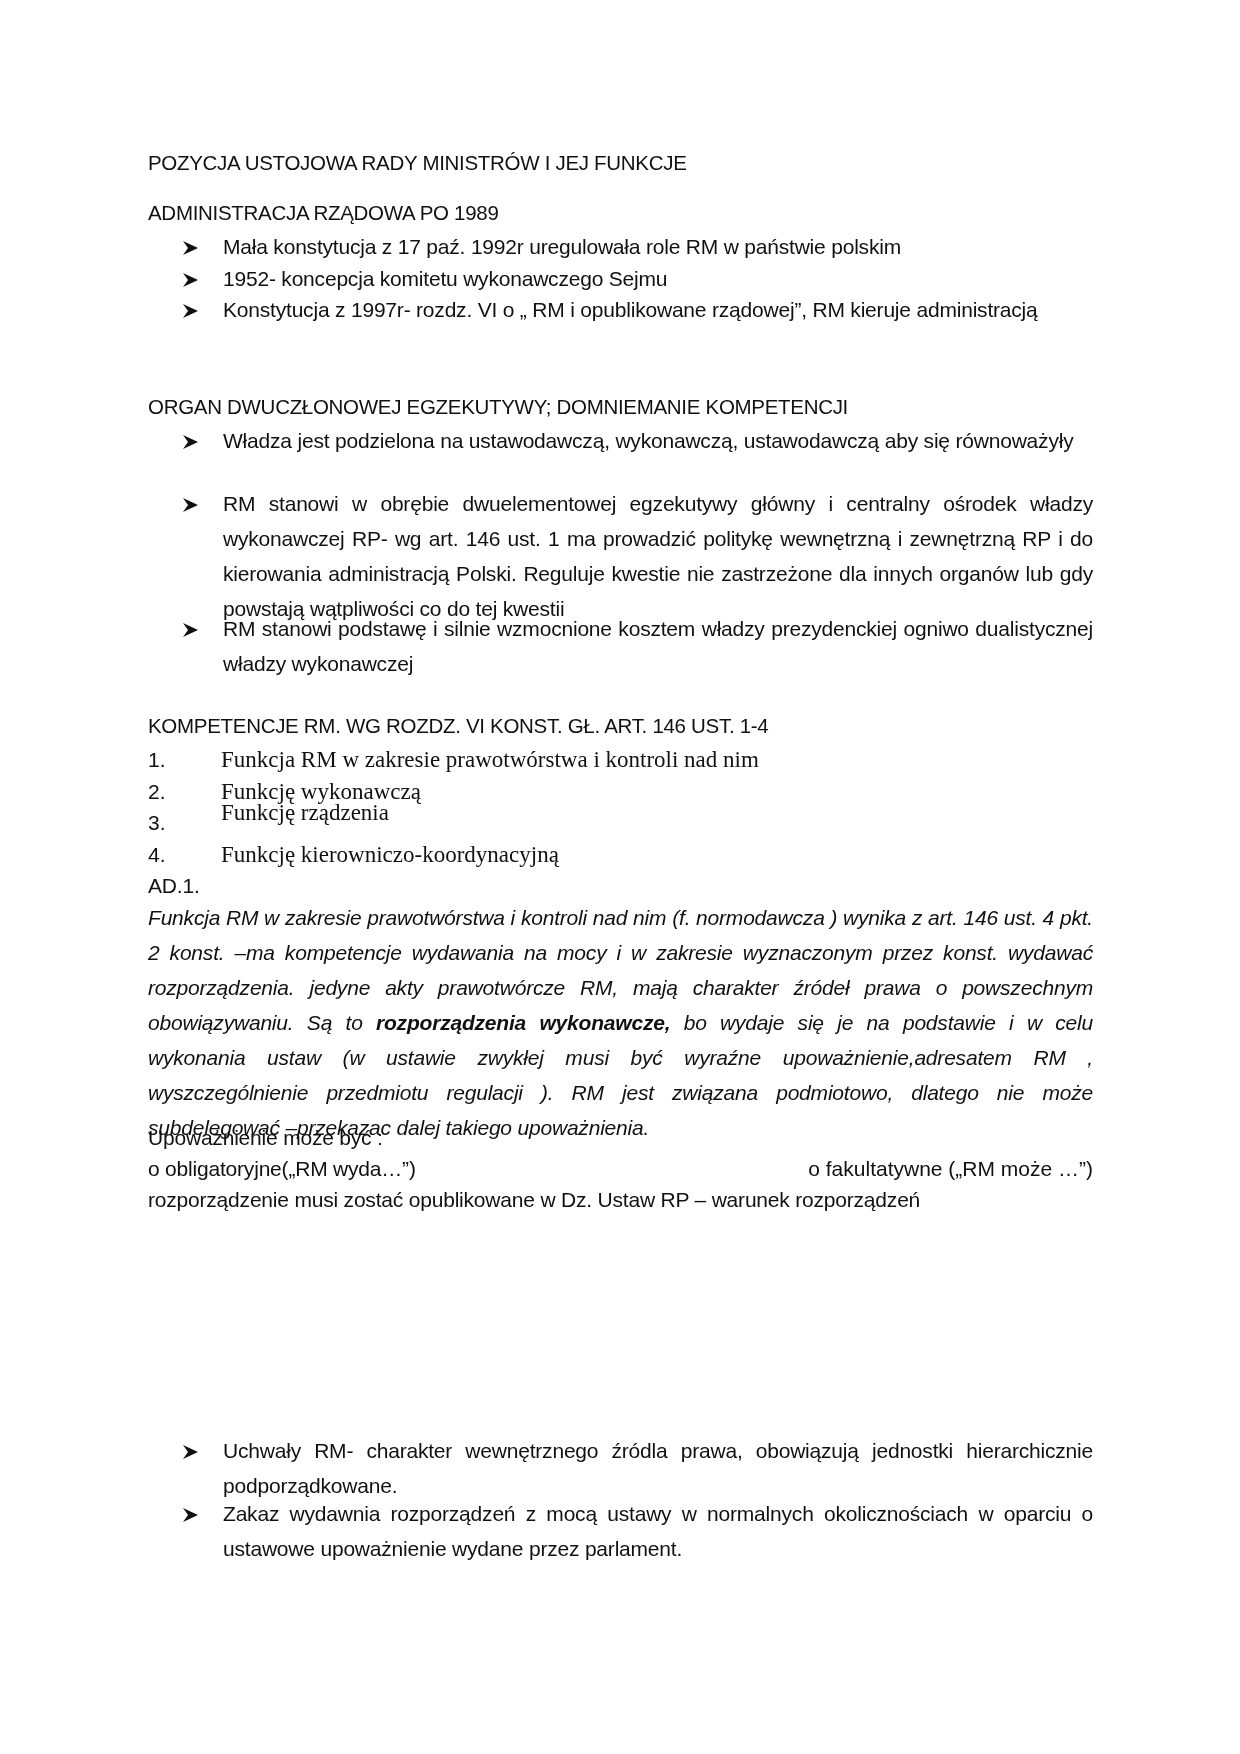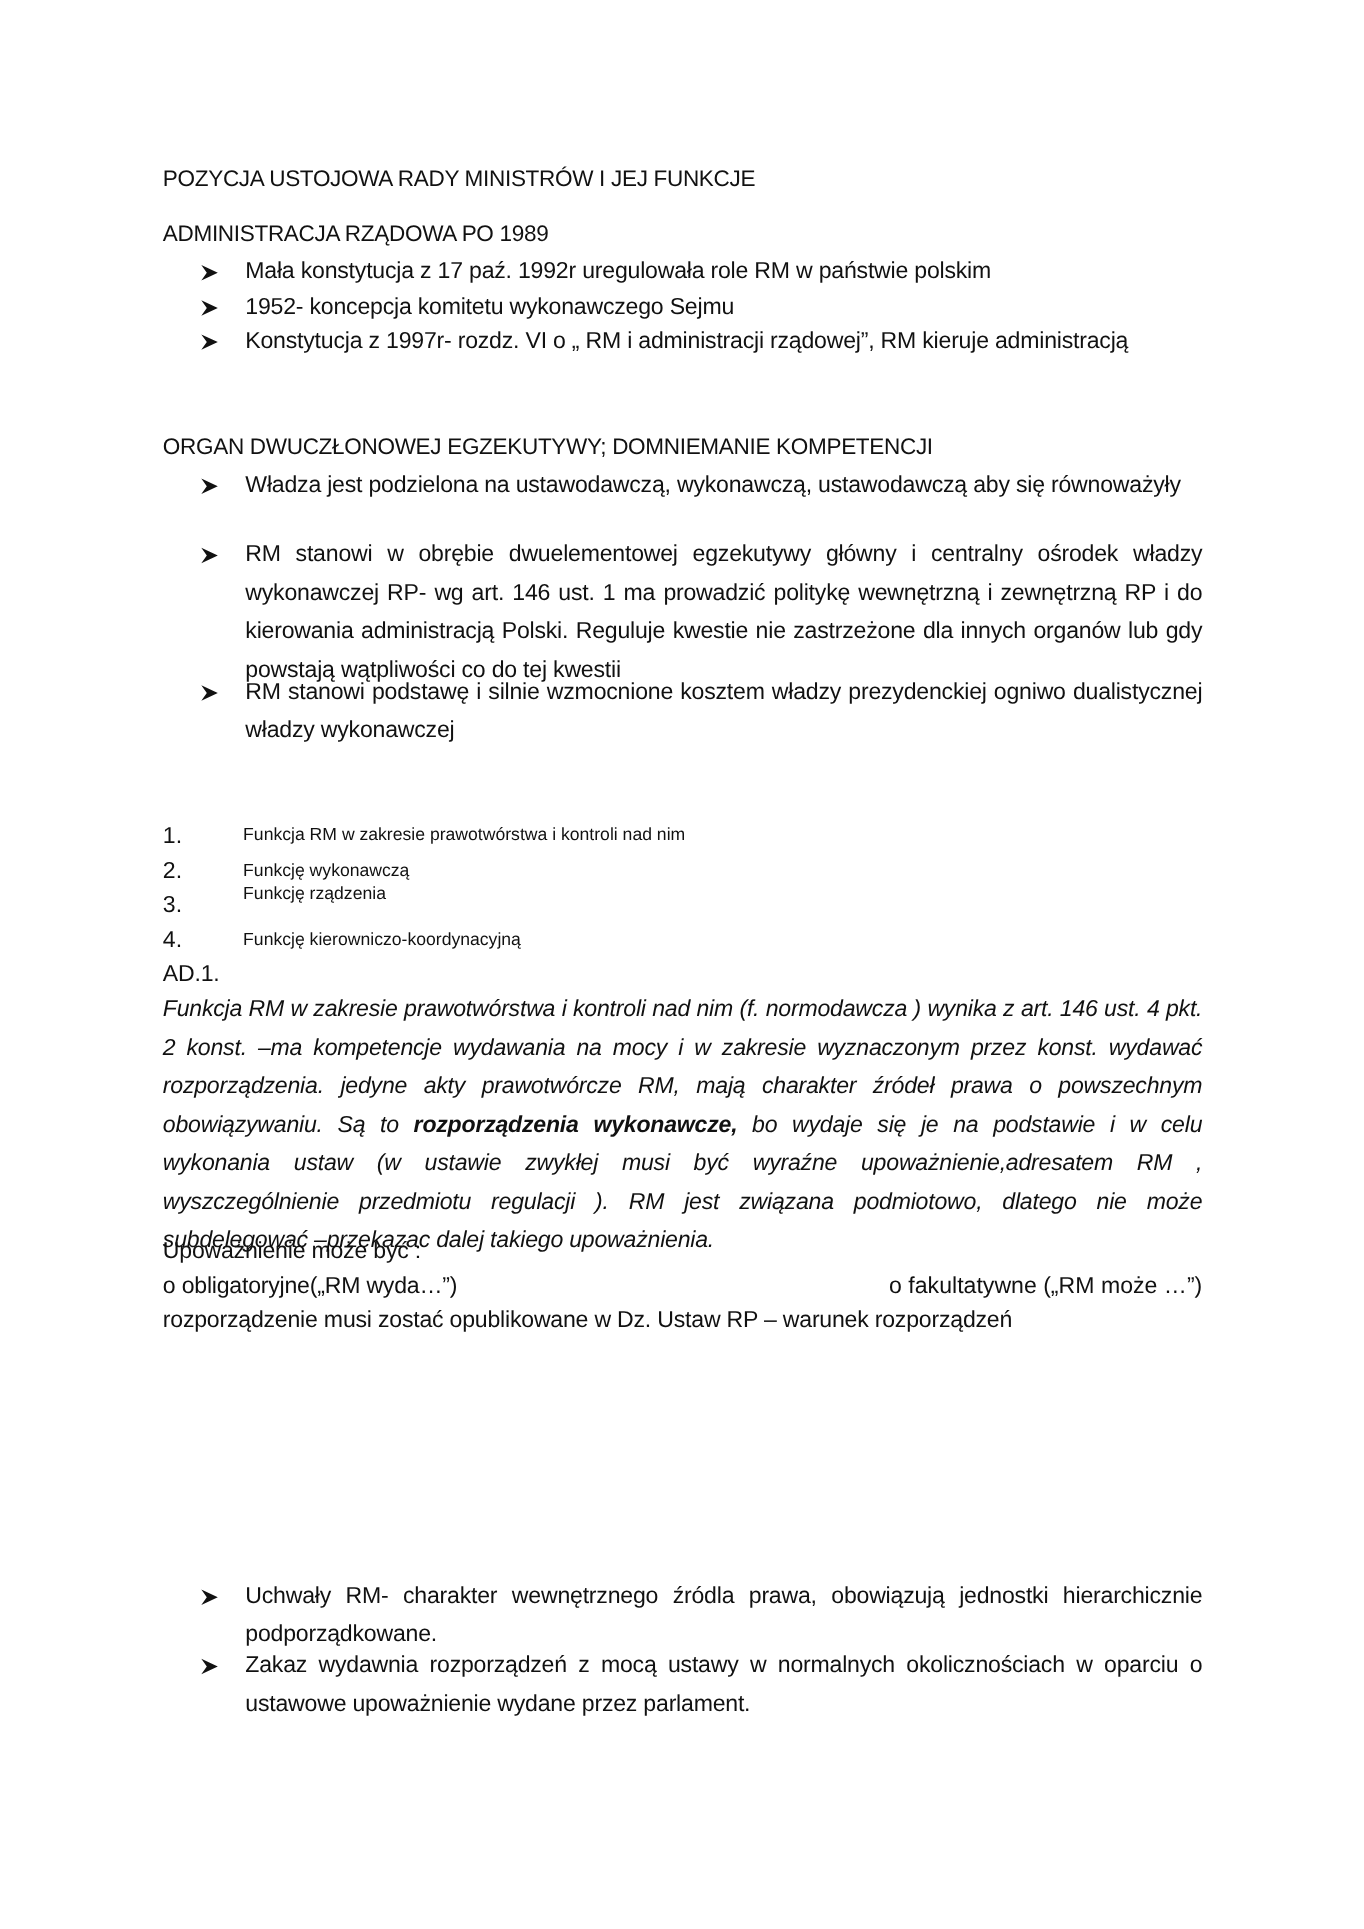--- a/index.html
+++ b/index.html
@@ -45,23 +45,24 @@
     .btext.last-left { text-align-last: left; }
     .numlist-num {
       position: absolute;
       left: 148px;
       font-size: 21px;
       line-height: 35px;
     }
     .numlist-text {
       position: absolute;
       left: 221px;
-      font-size: 16px;
+      font-size: 23px;
       line-height: 35px;
       white-space: nowrap;
+      font-family: Liberation Serif, serif;
     }
     .para {
       position: absolute;
       left: 148px;
       width: 945px;
       font-size: 21px;
       line-height: 35px;
       text-align: justify;
       letter-spacing: -0.2px;
       font-style: italic;
@@ -97,21 +98,21 @@
         <path d="M1 1 L16 8 L1 15 L6 8 Z" fill="#111"></path>
       </svg>
   </div>
   <div class="btext last-left" style="top:261px;">1952- koncepcja komitetu wykonawczego Sejmu</div>
 
   <div class="bullet" style="top:293px;">
     <svg width="17" height="16" viewBox="0 0 17 16">
         <path d="M1 1 L16 8 L1 15 L6 8 Z" fill="#111"></path>
       </svg>
   </div>
-  <div class="btext last-left" style="top:292px;">Konstytucja z 1997r- rozdz. VI o „ RM i administracji rządowej”,  RM kieruje administracją</div>
+  <div class="btext last-left" style="top:292px;">Konstytucja z 1997r- rozdz. VI o „ RM i opublikowane rządowej”,  RM kieruje administracją</div>
 
   <div class="line heading" style="top:389px;">ORGAN DWUCZŁONOWEJ EGZEKUTYWY; DOMNIEMANIE KOMPETENCJI</div>
 
   <div class="bullet" style="top:424px;">
     <svg width="17" height="16" viewBox="0 0 17 16">
         <path d="M1 1 L16 8 L1 15 L6 8 Z" fill="#111"></path>
       </svg>
   </div>
   <div class="btext last-left" style="top:423px;">Władza jest podzielona na ustawodawczą, wykonawczą, ustawodawczą aby się równoważyły</div>
 
@@ -122,20 +123,21 @@
   </div>
   <div class="btext last-left" style="top:486px;">RM stanowi w obrębie dwuelementowej egzekutywy główny i centralny ośrodek władzy wykonawczej RP- wg art. 146 ust. 1 ma prowadzić politykę wewnętrzną i zewnętrzną RP i do kierowania administracją Polski. Reguluje kwestie nie zastrzeżone dla innych organów lub gdy powstają wątpliwości co do tej kwestii</div>
 
   <div class="bullet" style="top:612px;">
     <svg width="17" height="16" viewBox="0 0 17 16">
         <path d="M1 1 L16 8 L1 15 L6 8 Z" fill="#111"></path>
       </svg>
   </div>
   <div class="btext last-left" style="top:611px;">RM stanowi podstawę i silnie wzmocnione kosztem władzy prezydenckiej ogniwo dualistycznej władzy wykonawczej</div>
 
+  <div class="line heading" style="top:708px;">KOMPETENCJE RM. WG ROZDZ. VI KONST. GŁ. ART. 146 UST. 1-4</div>
 
   <div class="numlist-num" style="top:742px;">1.</div>
   <div class="numlist-text" style="top:742px;">Funkcja RM w zakresie prawotwórstwa i kontroli nad nim</div>
 
   <div class="numlist-num" style="top:774px;">2.</div>
   <div class="numlist-text" style="top:774px;">Funkcję wykonawczą</div>
 
   <div class="numlist-num" style="top:805px;">3.</div>
   <div class="numlist-text" style="top:795px;">Funkcję rządzenia</div>
 

